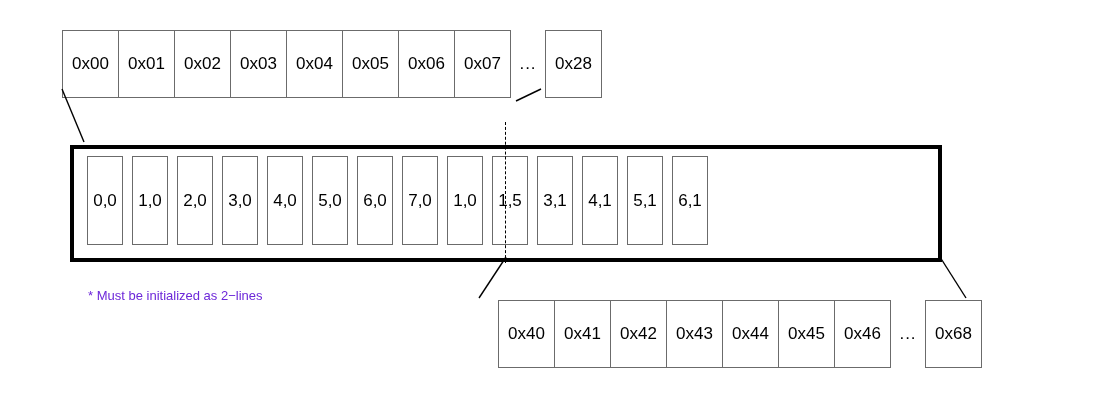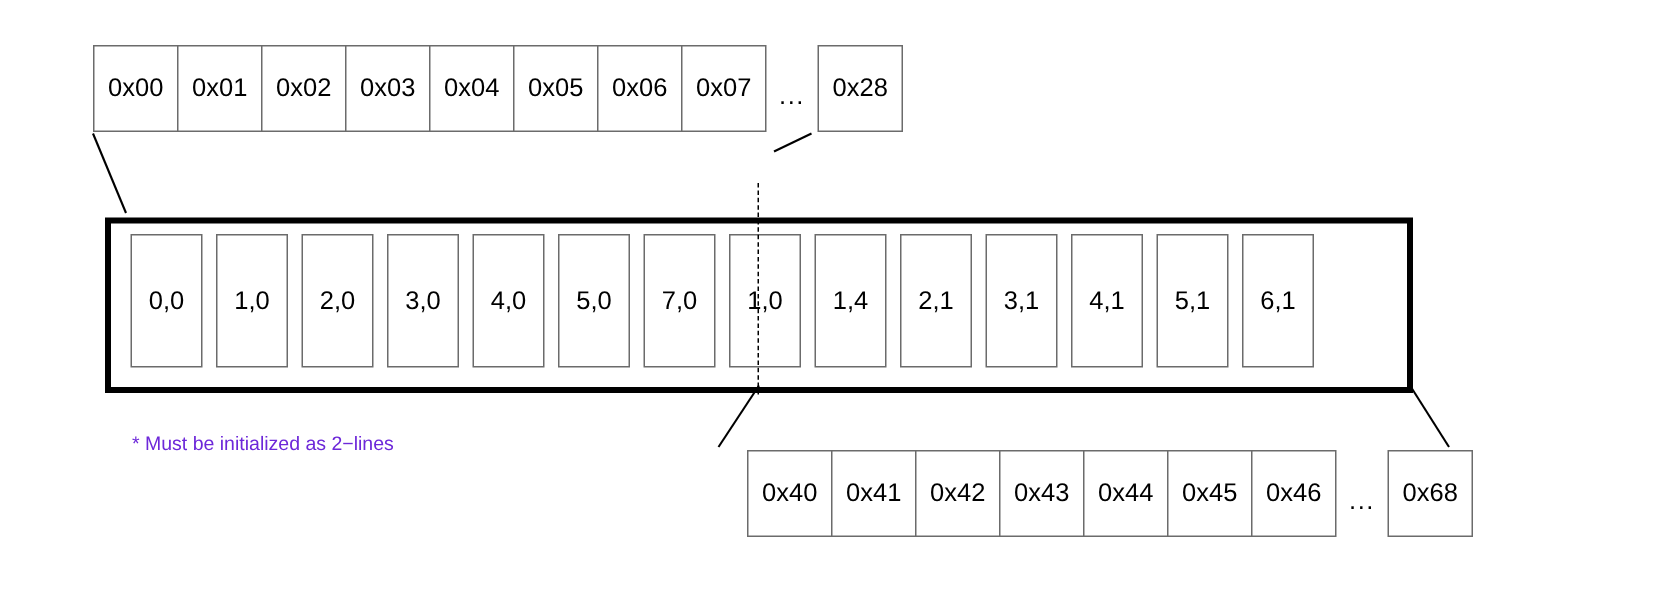--- a/index.html
+++ b/index.html
@@ -17,21 +17,21 @@
     background: #ffffff;
     overflow: hidden;
   }
   .addr-row {
     position: absolute;
     display: flex;
     align-items: stretch;
   }
   .addr-cell {
     width: 57px;
-    height: 58px;
+    height: 68px;
     box-sizing: border-box;
     border: 1px solid #6b6b6b;
     background: #ffffff;
     display: flex;
     align-items: center;
     justify-content: center;
     font-size: 17px;
     color: #000000;
     margin-left: -1px;
   }
@@ -65,21 +65,21 @@
     border: 4px solid #000000;
     background: #ffffff;
   }
   #buffer-inner {
     position: absolute;
     left: 13px;
     top: 7px;
     display: flex;
   }
   .slot {
-    width: 48px;
+    width: 36px;
     height: 89px;
     box-sizing: border-box;
     border: 1px solid #6b6b6b;
     background: #ffffff;
     display: flex;
     align-items: center;
     justify-content: center;
     font-size: 17px;
     color: #000000;
     margin-right: 9px;
@@ -134,24 +134,24 @@
   </div>
 
   <div id="buffer">
     <div id="buffer-inner">
       <div class="slot">0,0</div>
       <div class="slot">1,0</div>
       <div class="slot">2,0</div>
       <div class="slot">3,0</div>
       <div class="slot">4,0</div>
       <div class="slot">5,0</div>
+      <div class="slot">6,0</div>
       <div class="slot">7,0</div>
       <div class="slot">1,0</div>
-      <div class="slot">1,4</div>
-      <div class="slot">2,1</div>
+      <div class="slot">1,5</div>
       <div class="slot">3,1</div>
       <div class="slot">4,1</div>
       <div class="slot">5,1</div>
       <div class="slot">6,1</div>
     </div>
   </div>
 
   <div id="divider"></div>
 
   <svg id="connectors" viewBox="0 0 1113 400">

